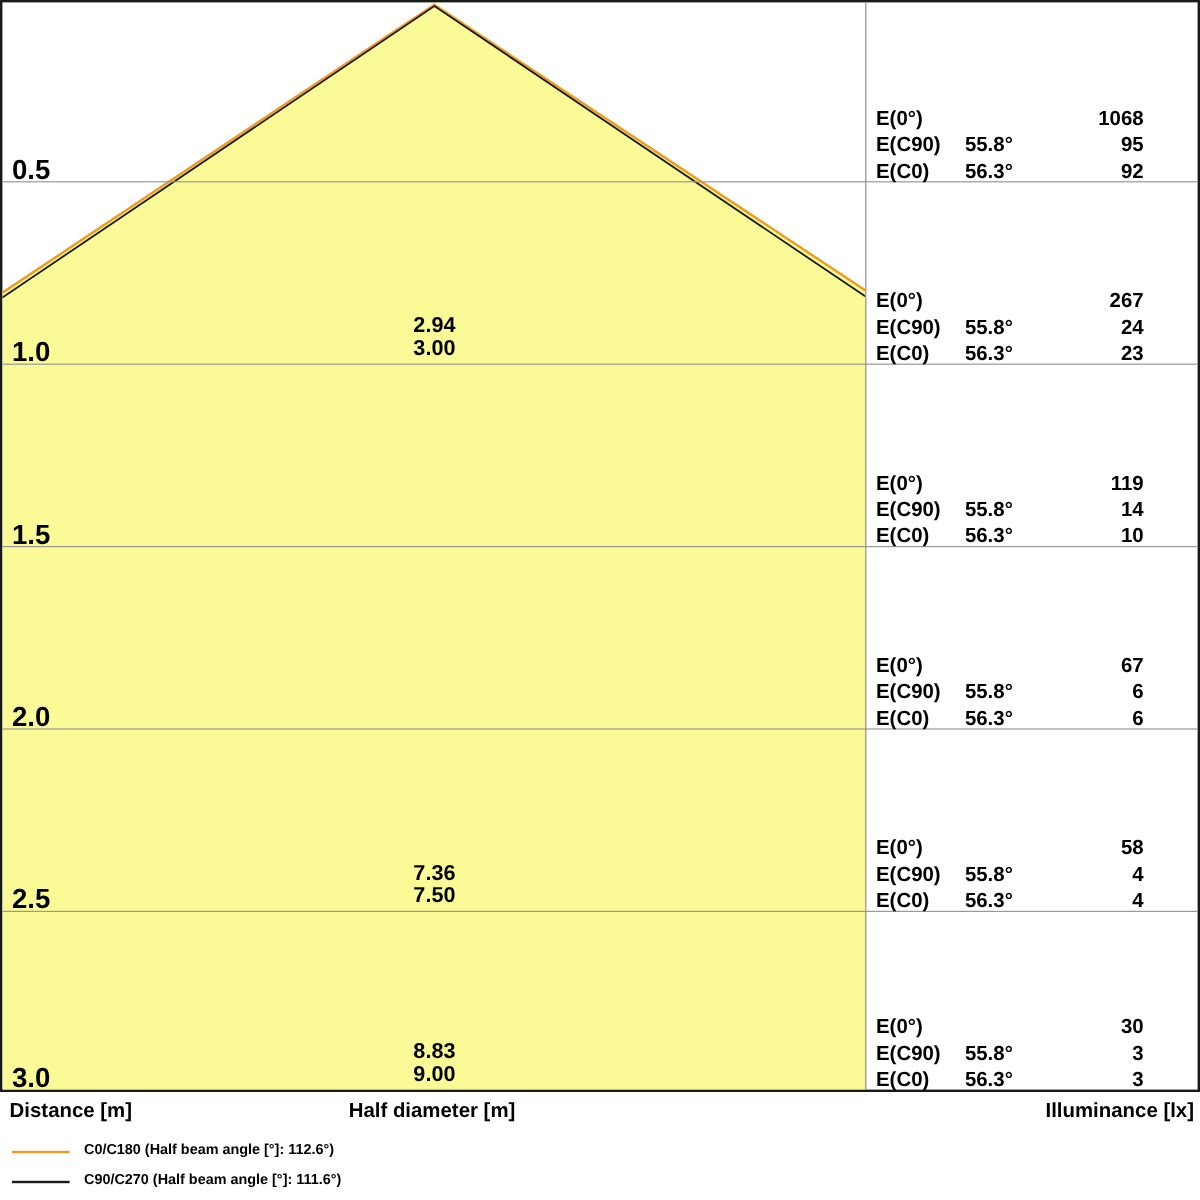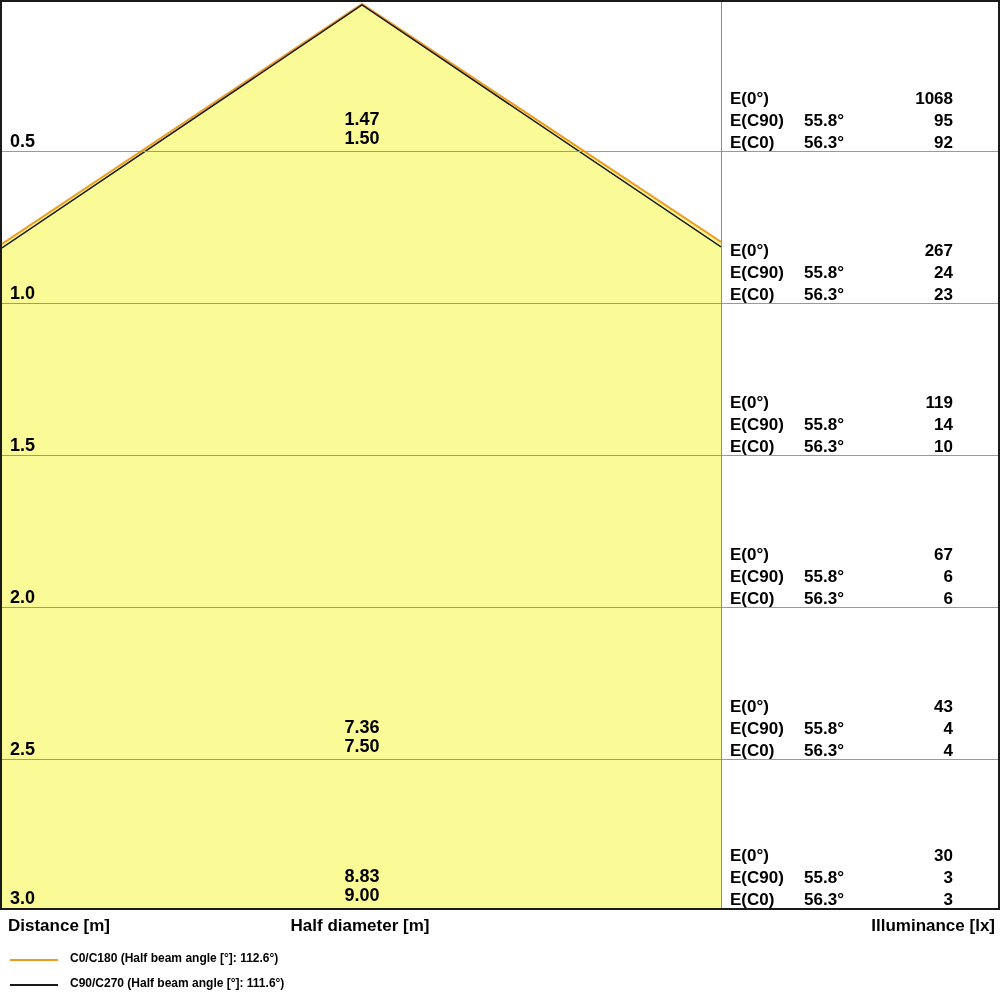--- a/index.html
+++ b/index.html
@@ -21,21 +21,21 @@
   .plot{
     position:absolute;left:0;top:0;width:1000px;height:910px;
     border:2px solid var(--border);box-sizing:border-box;background:#fff;
   }
   .cone-svg{position:absolute;left:0;top:0;width:719px;height:906px;}
   .cone-fill{fill:var(--cone-fill);stroke:none;}
   .c0-line{stroke:var(--c0-c180);stroke-width:2;fill:none;}
   .c90-line{stroke:var(--c90-c270);stroke-width:1.5;fill:none;}
   .grid{position:absolute;left:0;width:996px;height:1px;background:var(--grid);}
   .divider{position:absolute;left:719px;top:0;width:1px;height:906px;background:var(--divider);}
-  .dist-label{position:absolute;left:8px;font-size:18px;line-height:20px;}
+  .dist-label{position:absolute;left:8px;font-size:23px;line-height:20px;}
   .cone-vals{position:absolute;left:299px;width:122px;text-align:center;font-size:18px;line-height:19px;}
   .illu-block{position:absolute;left:719px;width:243px;height:66px;font-size:17px;}
   .illu-line{position:relative;height:22px;line-height:22px;}
   .illu-line .lbl{position:absolute;left:9px;}
   .illu-line .ang{position:absolute;right:120px;}
   .illu-line .val{position:absolute;right:11px;}
   .footer-label{position:absolute;top:916px;font-size:17px;line-height:20px;}
   .footer-distance{left:8px;}
   .footer-cone{left:280px;width:160px;text-align:center;}
   .footer-illu{right:5px;text-align:right;}
@@ -58,42 +58,42 @@
     </svg>
 
     <div class="grid" style="top:149px"></div>
     <div class="grid" style="top:301px"></div>
     <div class="grid" style="top:453px"></div>
     <div class="grid" style="top:605px"></div>
     <div class="grid" style="top:757px"></div>
     <div class="divider"></div>
 
     <div class="dist-label" style="top:129px">0.5</div>
-    <div class="cone-vals" style="top:108px">
-      <div>1.47</div>
-      <div>1.50</div>
-    </div>
     <div class="illu-block" style="top:86px">
       <div class="illu-line">
         <span class="lbl">E(0°)</span>
         <span class="val">1068</span>
       </div>
       <div class="illu-line">
         <span class="lbl">E(C90)</span>
         <span class="ang">55.8°</span>
         <span class="val">95</span>
       </div>
       <div class="illu-line">
         <span class="lbl">E(C0)</span>
         <span class="ang">56.3°</span>
         <span class="val">92</span>
       </div>
     </div>
 
     <div class="dist-label" style="top:281px">1.0</div>
+    <div class="cone-vals" style="top:260px">
+      <div>2.94</div>
+      <div>3.00</div>
+    </div>
     <div class="illu-block" style="top:238px">
       <div class="illu-line">
         <span class="lbl">E(0°)</span>
         <span class="val">267</span>
       </div>
       <div class="illu-line">
         <span class="lbl">E(C90)</span>
         <span class="ang">55.8°</span>
         <span class="val">24</span>
       </div>
@@ -141,21 +141,21 @@
     </div>
 
     <div class="dist-label" style="top:737px">2.5</div>
     <div class="cone-vals" style="top:716px">
       <div>7.36</div>
       <div>7.50</div>
     </div>
     <div class="illu-block" style="top:694px">
       <div class="illu-line">
         <span class="lbl">E(0°)</span>
-        <span class="val">43</span>
+        <span class="val">58</span>
       </div>
       <div class="illu-line">
         <span class="lbl">E(C90)</span>
         <span class="ang">55.8°</span>
         <span class="val">4</span>
       </div>
       <div class="illu-line">
         <span class="lbl">E(C0)</span>
         <span class="ang">56.3°</span>
         <span class="val">4</span>

